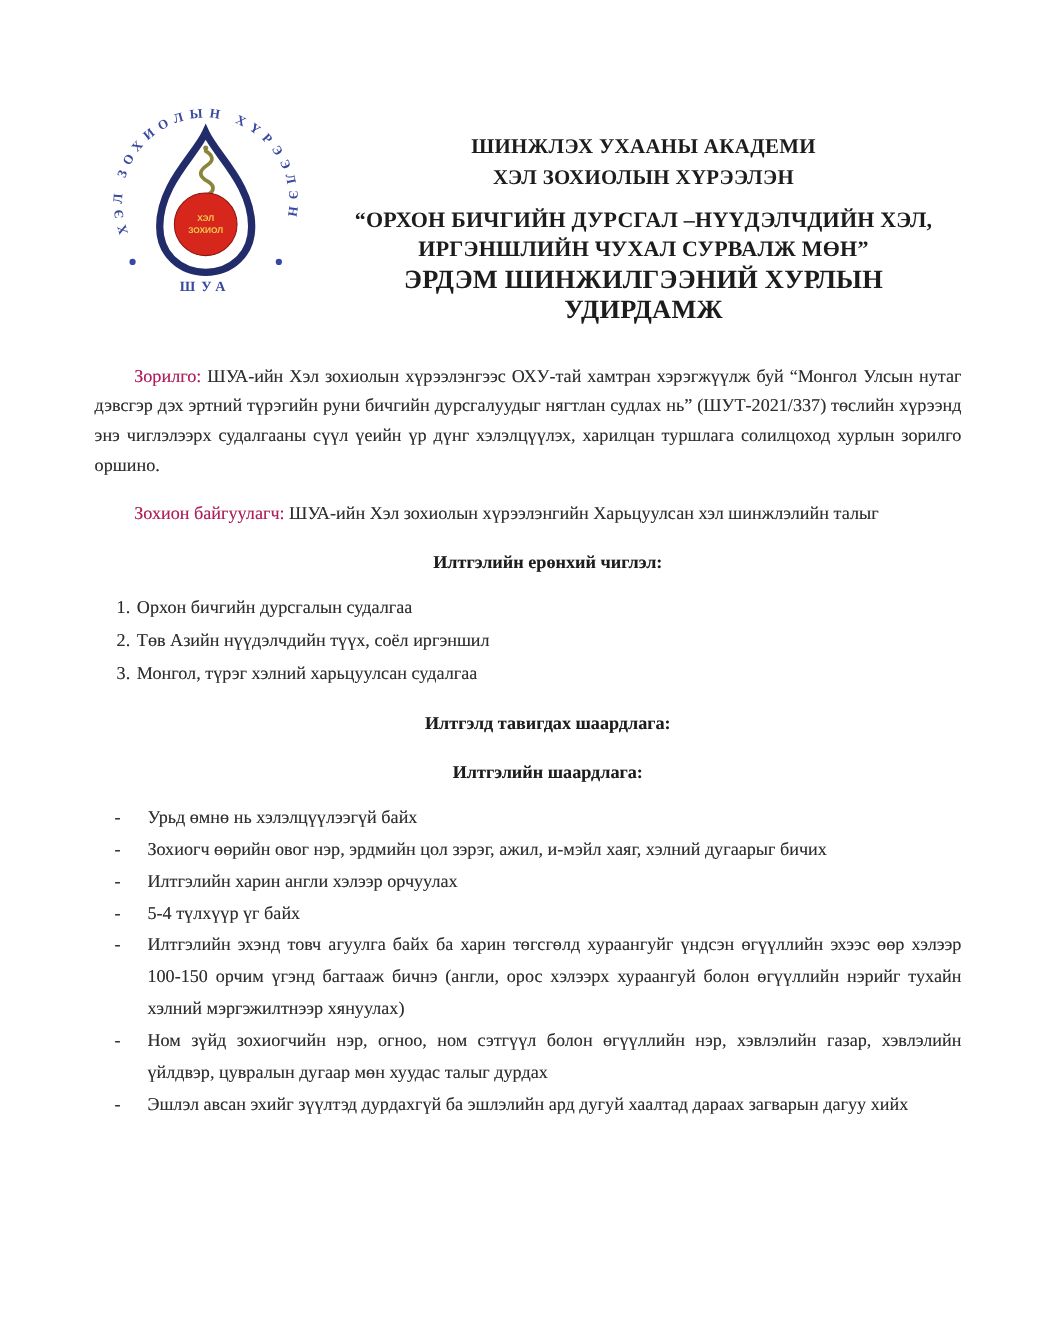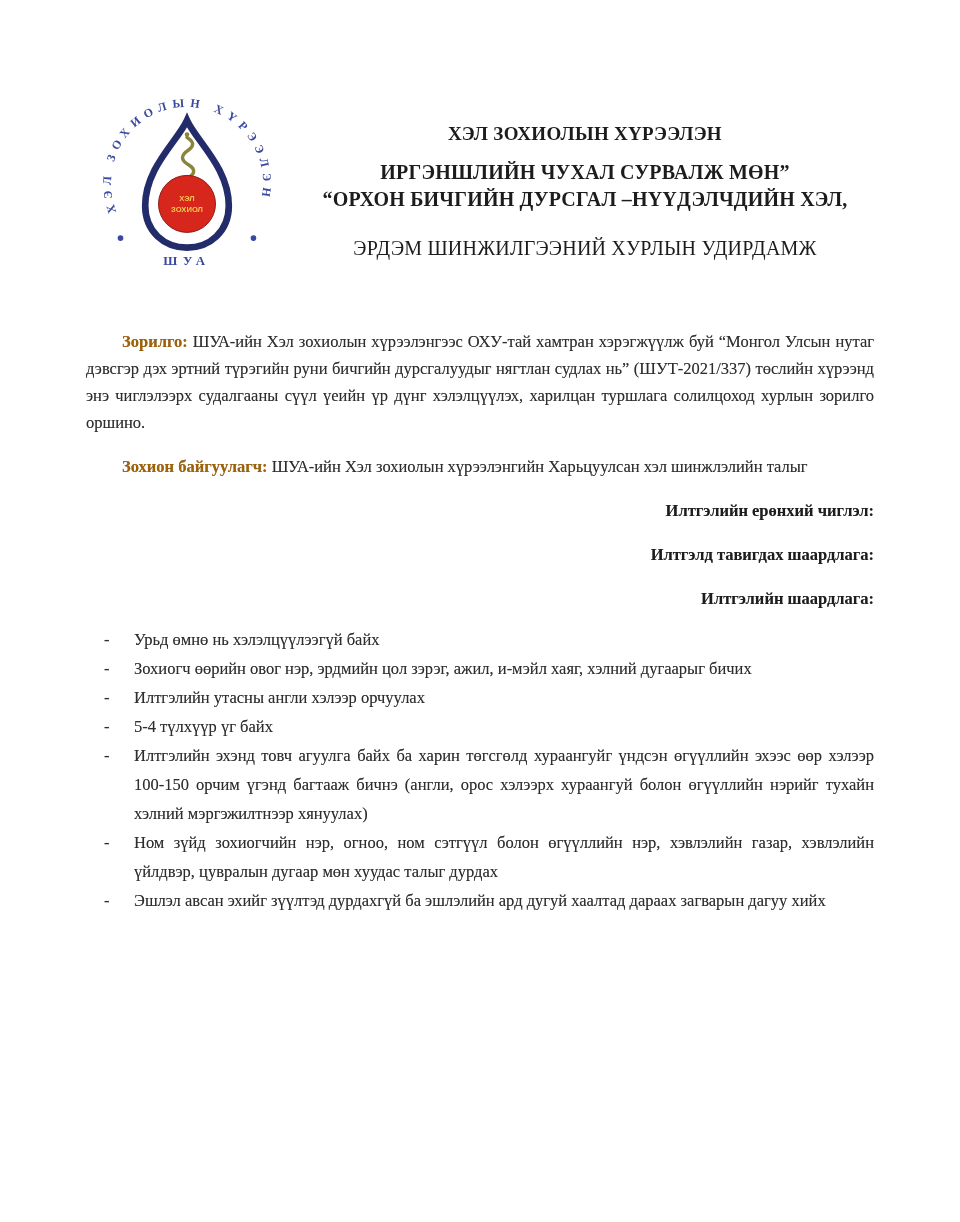--- a/index.html
+++ b/index.html
@@ -14,31 +14,31 @@
   
   .header { position:relative; height:292px; }
   .logo-wrap { position:absolute; left:92px; top:88px; width:190px; height:190px; }
   .logo-wrap svg { width:100%; height:100%; }
   .header-text {
     position:absolute; left:298px; top:120px; width:574px;
     text-align:center; color:#1c1c1c;
   }
   .org-line  { font-weight:700; font-size:19px; line-height:28px; letter-spacing:0.3px; }
   .doc-title { margin-top:11px; font-weight:700; font-size:20px; line-height:27px; letter-spacing:0.2px; }
-  .doc-subtitle { margin-top:24px; font-weight:400; font-size:20px; letter-spacing:0.2px; }
+  .doc-subtitle { margin-top:1px; font-weight:700; font-size:24px; letter-spacing:0.2px; }
   
   .doc-body {
     margin:36px 86px 0 86px;
     font-size:16.5px; line-height:27px;
     text-align:justify;
     text-shadow:0 0 0.5px rgba(40,40,40,0.45);
   }
   .para { text-indent:36px; margin:0 0 17px 0; }
-  .lead-label { font-weight:700; color:#a16207; }
-  .sec-heading { font-weight:700; color:#1d1d1d; text-align:right; margin:17px 0 13px 36px; }
+  .lead-label { font-weight:400; color:#be185d; }
+  .sec-heading { font-weight:700; color:#1d1d1d; text-align:center; margin:17px 0 13px 36px; }
   .num-list { margin:0 0 17px 20px; }
   .num-item { line-height:30px; text-align:left; }
   .num-item .num { margin-right:6px; }
   .req-list { margin:2px 0 0 18px; }
   .req-item { display:flex; line-height:29px; }
   .dash { flex:0 0 30px; }
   .req-text { flex:1; text-align:justify; }
 </style>
 </head>
 <body>
@@ -67,57 +67,63 @@
           <path d="M 100 52 c 7 4 8 9 2 13 c -9 6 -9 11 0 16 c 8 5 6 11 -3 14" fill="none" stroke="#8a853a" stroke-width="3.6" stroke-linecap="round"></path>
         </g>
 
         <circle cx="100" cy="122" r="30" fill="#d7271d" stroke="#8c1510" stroke-width="1"></circle>
         <text x="100" y="119" text-anchor="middle" font-size="8" font-weight="bold" fill="#f4c84d" font-family="Liberation Sans, sans-serif">ХЭЛ</text>
         <text x="100" y="130" text-anchor="middle" font-size="8" font-weight="bold" fill="#f4c84d" font-family="Liberation Sans, sans-serif">ЗОХИОЛ</text>
       </svg>
     </div>
 
     <div class="header-text">
+      <div class="org-line">ШИНЖЛЭХ УХААНЫ АКАДЕМИ</div>
       <div class="org-line">ХЭЛ ЗОХИОЛЫН ХҮРЭЭЛЭН</div>
       <div class="doc-title">
+        <div>“ОРХОН БИЧГИЙН ДУРСГАЛ –НҮҮДЭЛЧДИЙН ХЭЛ,</div>
         <div>ИРГЭНШЛИЙН ЧУХАЛ СУРВАЛЖ МӨН”</div>
-        <div>“ОРХОН БИЧГИЙН ДУРСГАЛ –НҮҮДЭЛЧДИЙН ХЭЛ,</div>
       </div>
       <div class="doc-subtitle">ЭРДЭМ ШИНЖИЛГЭЭНИЙ ХУРЛЫН УДИРДАМЖ</div>
     </div>
   </div>
 
   <div class="doc-body">
 
     <p class="para"><span class="lead-label">Зорилго:</span>
       <span>ШУА-ийн Хэл зохиолын хүрээлэнгээс ОХУ-тай хамтран хэрэгжүүлж буй “Монгол Улсын нутаг дэвсгэр дэх эртний түрэгийн руни бичгийн дурсгалуудыг нягтлан судлах нь” (ШУТ-2021/337) төслийн хүрээнд энэ чиглэлээрх судалгааны сүүл үеийн үр дүнг хэлэлцүүлэх, харилцан туршлага солилцоход хурлын зорилго оршино.</span></p>
 
     <p class="para"><span class="lead-label">Зохион байгуулагч:</span>
       <span>ШУА-ийн Хэл зохиолын хүрээлэнгийн Харьцуулсан хэл шинжлэлийн талыг</span></p>
 
     <div class="sec-heading">Илтгэлийн ерөнхий чиглэл:</div>
 
+    <div class="num-list">
+      <div class="num-item"><span class="num">1.</span><span>Орхон бичгийн дурсгалын судалгаа</span></div>
+      <div class="num-item"><span class="num">2.</span><span>Төв Азийн нүүдэлчдийн түүх, соёл иргэншил</span></div>
+      <div class="num-item"><span class="num">3.</span><span>Монгол, түрэг хэлний харьцуулсан судалгаа</span></div>
+    </div>
 
     <div class="sec-heading">Илтгэлд тавигдах шаардлага:</div>
 
 
     <div class="sec-heading">Илтгэлийн шаардлага:</div>
 
     <div class="req-list">
       <div class="req-item">
           <span class="dash">-</span>
           <span class="req-text">Урьд өмнө нь хэлэлцүүлээгүй байх</span>
         </div>
       <div class="req-item">
           <span class="dash">-</span>
           <span class="req-text">Зохиогч өөрийн овог нэр, эрдмийн цол зэрэг, ажил, и-мэйл хаяг, хэлний дугаарыг бичих</span>
         </div>
       <div class="req-item">
           <span class="dash">-</span>
-          <span class="req-text">Илтгэлийн утасны англи хэлээр орчуулах</span>
+          <span class="req-text">Илтгэлийн харин англи хэлээр орчуулах</span>
         </div>
       <div class="req-item">
           <span class="dash">-</span>
           <span class="req-text">5-4 түлхүүр үг байх</span>
         </div>
       <div class="req-item">
           <span class="dash">-</span>
           <span class="req-text">Илтгэлийн эхэнд товч агуулга байх ба харин төгсгөлд хураангуйг үндсэн өгүүллийн эхээс өөр хэлээр 100-150 орчим үгэнд багтааж бичнэ (англи, орос хэлээрх хураангуй болон өгүүллийн нэрийг тухайн хэлний мэргэжилтнээр хянуулах)</span>
         </div>
       <div class="req-item">

